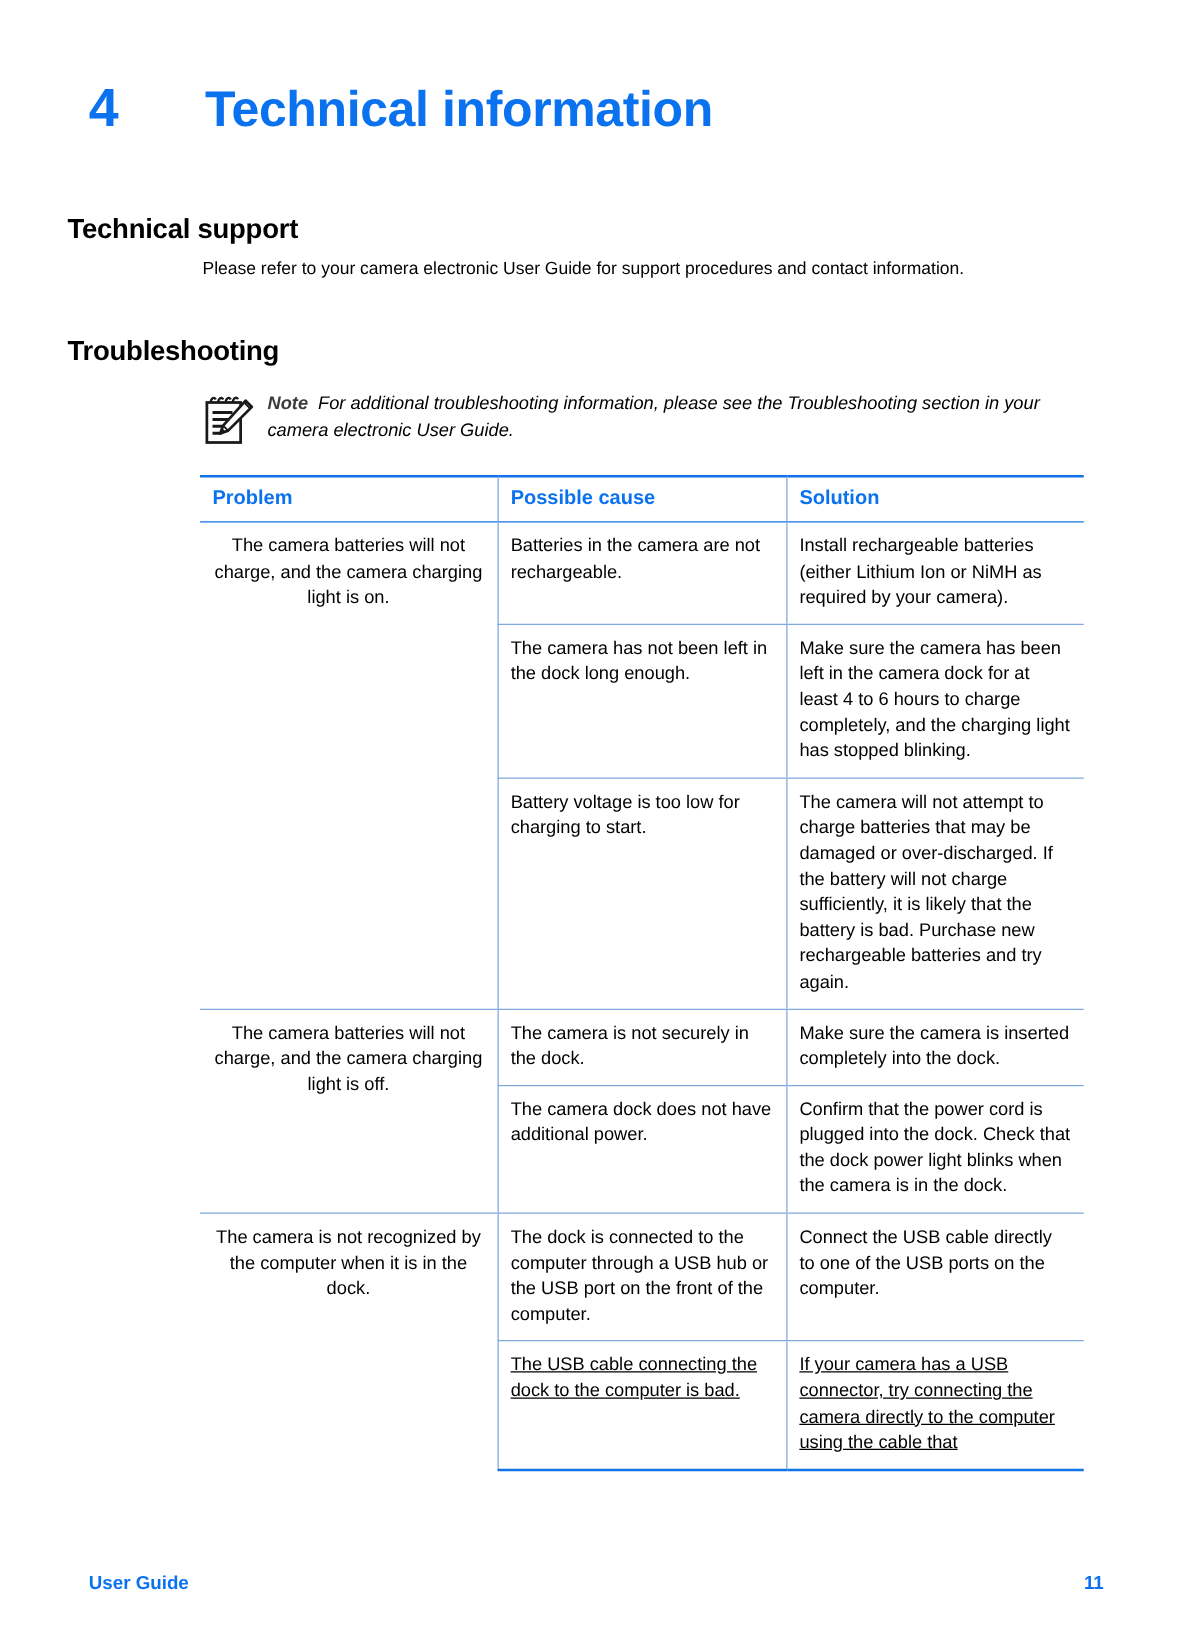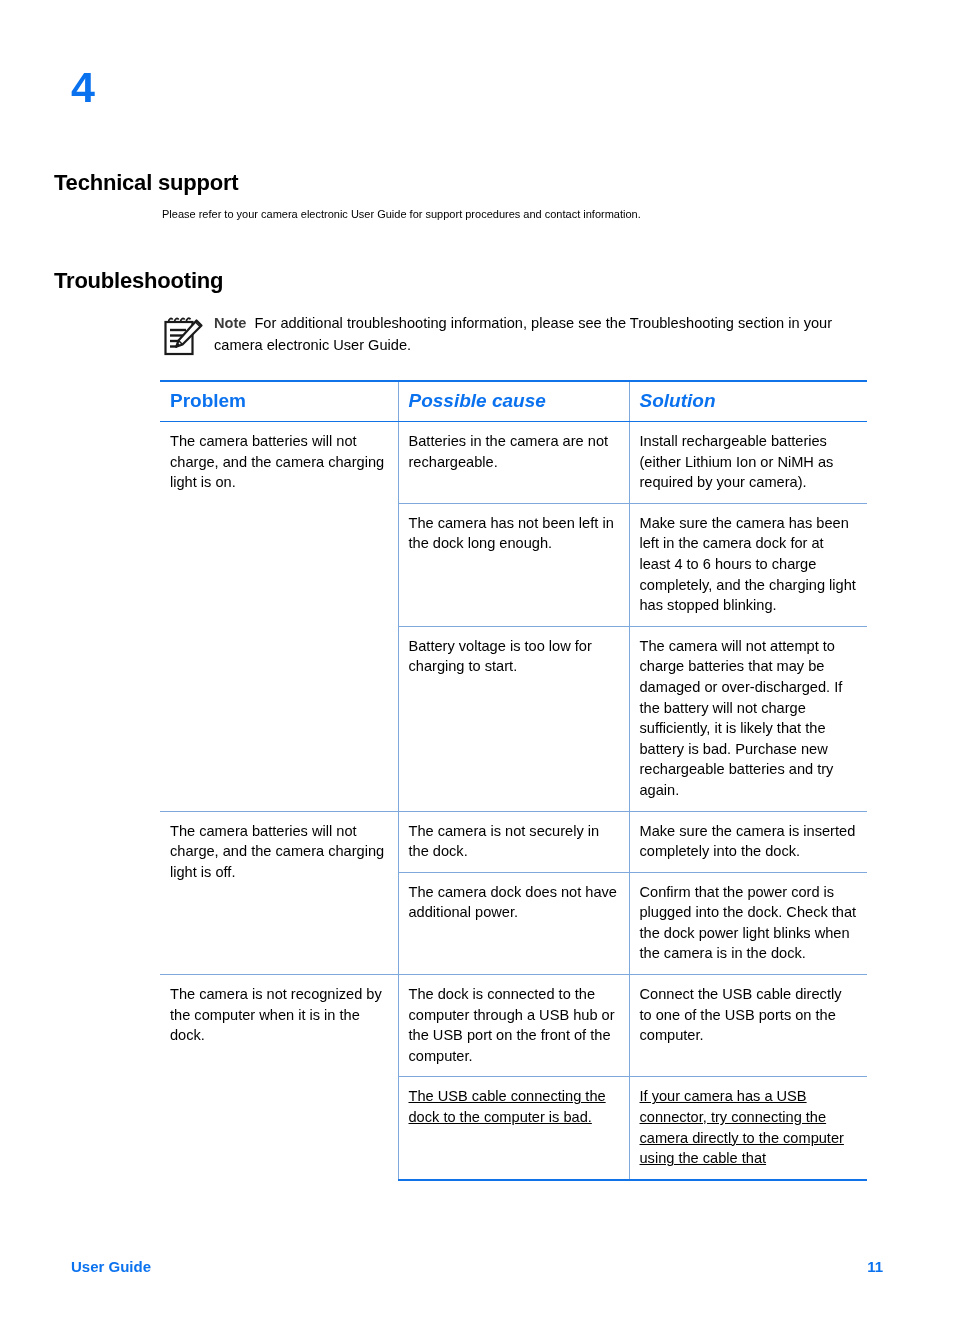--- a/index.html
+++ b/index.html
@@ -55,34 +55,35 @@
     letter-spacing: -0.2px;
   }
   #tech-support-heading { top: 170px; }
   #troubleshooting-heading { top: 268px; text-align: right; }
 
   
   .body-text {
     position: absolute;
     left: 162px;
     width: 705px;
-    font-size: 11px;
+    font-size: 14px;
     line-height: 22px;
     color: #000000;
   }
   #tech-support-body { top: 203px; }
 
   
   .note-block {
     position: absolute;
     left: 160px;
     top: 310px;
     width: 710px;
     display: flex;
     align-items: flex-start;
+    font-style: italic;
   }
   .note-icon {
     width: 46px;
     height: 44px;
     flex: 0 0 46px;
     margin-top: 4px;
   }
   .note-text {
     font-size: 14.6px;
     line-height: 22px;
@@ -108,45 +109,45 @@
     width: 707px;
     table-layout: fixed;
   }
   table.tbl col.c1 { width: 238px; }
   table.tbl col.c2 { width: 231px; }
   table.tbl col.c3 { width: 238px; }
 
   table.tbl thead th {
     text-align: left;
     color: #0b72ef;
-    font-size: 19px;
+    font-size: 16px;
     font-weight: bold;
     padding: 8px 10px 9px 10px;
     border-top: 2.5px solid #1272e8;
     border-bottom: 1.2px solid #1272e8;
     vertical-align: top;
   }
   table.tbl thead th.sep {
     border-left: 1px solid #7fa8dd;
-    font-style: italic;
   }
 
   table.tbl tbody td {
     font-size: 14.6px;
     line-height: 20.6px;
     color: #000;
     padding: 9px 10px 10px 10px;
     vertical-align: top;
     border-bottom: 1px solid #7fa8dd;
   }
   table.tbl tbody td.sep {
     border-left: 1px solid #7fa8dd;
   }
   table.tbl tbody td.prob {
     border-bottom: none;
+    text-align: center;
   }
   table.tbl tbody tr.group-start td.prob {
     border-top: 1px solid #7fa8dd;
   }
   table.tbl tbody tr.last-row td {
     border-bottom: 2.5px solid #1272e8;
     text-decoration: underline;
   }
 
   
@@ -166,20 +167,21 @@
     text-align: center;
   }
 </style>
 </head>
 <body>
 
 <div class="page">
 
   <div class="chapter">
     <span class="chapter-number">4</span>
+    <span class="chapter-title">Technical information</span>
   </div>
 
   <div class="h2" id="tech-support-heading">Technical support</div>
   <div class="body-text" id="tech-support-body">Please refer to your camera electronic User Guide for support procedures and contact information.</div>
 
   <div class="h2" id="troubleshooting-heading">Troubleshooting</div>
 
   <div class="note-block">
     <span class="note-icon">
       <svg viewBox="0 0 46 44" width="46" height="44" aria-hidden="true">

